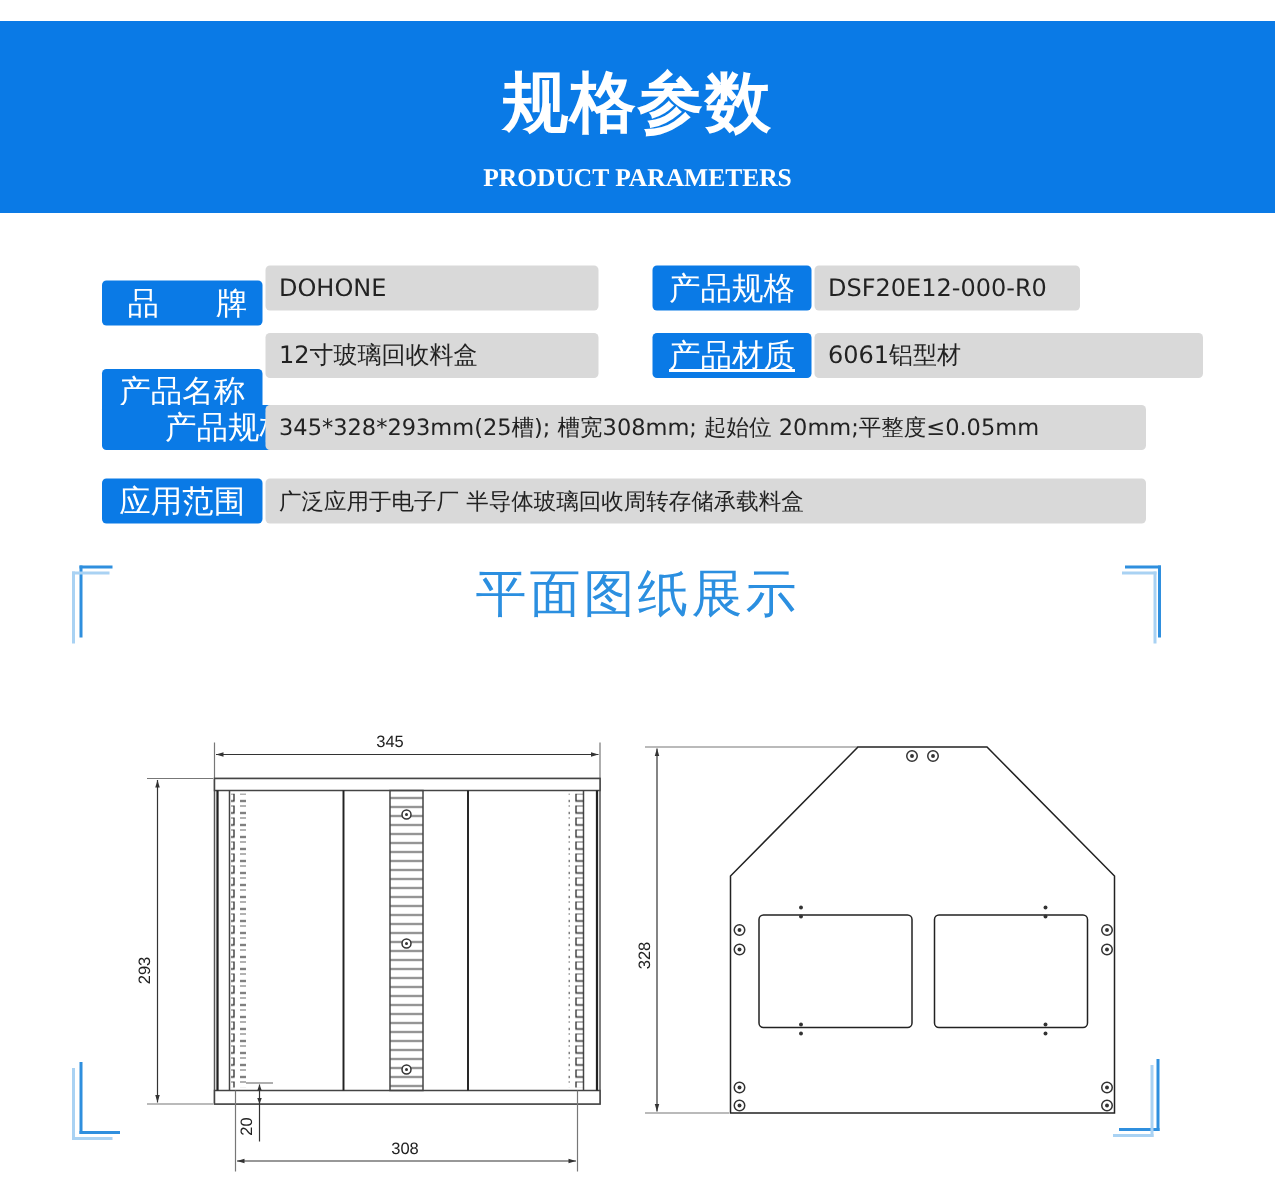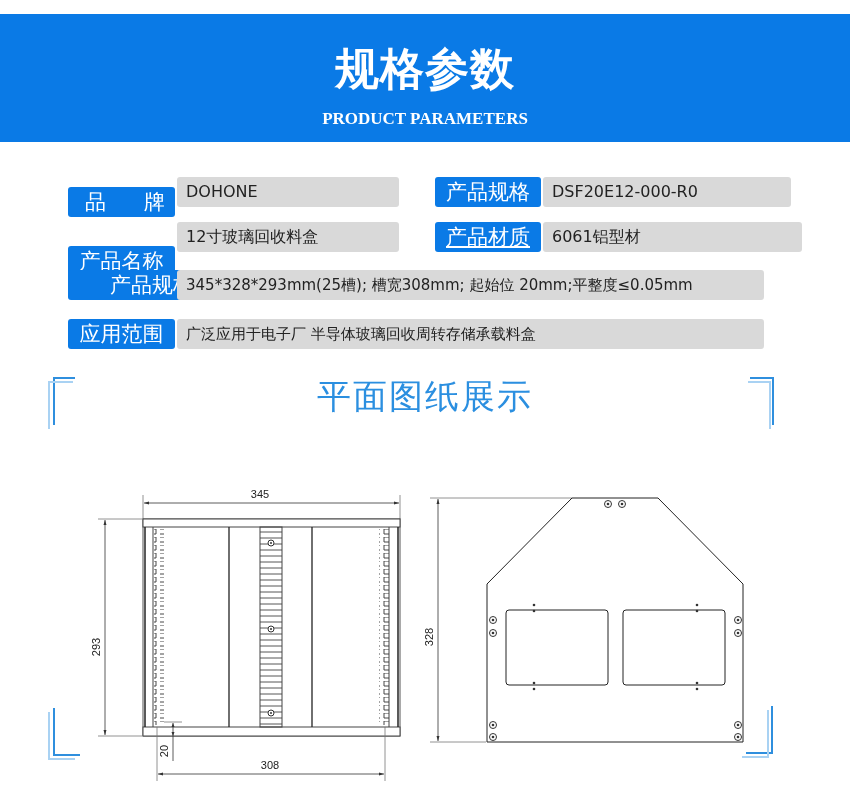--- a/index.html
+++ b/index.html
@@ -36,21 +36,21 @@
 <div class="banner">
   <div class="banner-title">规格参数</div>
   <div class="banner-sub">PRODUCT PARAMETERS</div>
 </div>
 
 <div>
   <div class="spec-label spaced" style="left:68px;top:187px;width:107px;padding-left:17px;">品　牌</div>
   <div class="spec-value" style="left:177px;top:177px;width:222px;">DOHONE</div>
 
   <div class="spec-label" style="left:435px;top:177px;width:106px;">产品规格</div>
-  <div class="spec-value" style="left:543px;top:177px;width:248px;">DSF20E12-000-R0</div>
+  <div class="spec-value" style="left:543px;top:177px;width:177px;">DSF20E12-000-R0</div>
 
   <div class="spec-label" style="left:68px;top:222px;width:107px;margin-top:24px;">产品名称</div>
   <div class="spec-value" style="left:177px;top:222px;width:222px;">12寸玻璃回收料盒</div>
 
   <div class="spec-label" style="left:435px;top:222px;width:106px;text-decoration:underline;">产品材质</div>
   <div class="spec-value" style="left:543px;top:222px;width:259px;">6061铝型材</div>
 
   <div class="spec-label" style="left:68px;top:270px;width:126px;text-align:right;">产品规格</div>
   <div class="spec-value" style="left:177px;top:270px;width:587px;font-size:15px;">345*328*293mm(25槽); 槽宽308mm; 起始位 20mm;平整度≤0.05mm</div>
 

